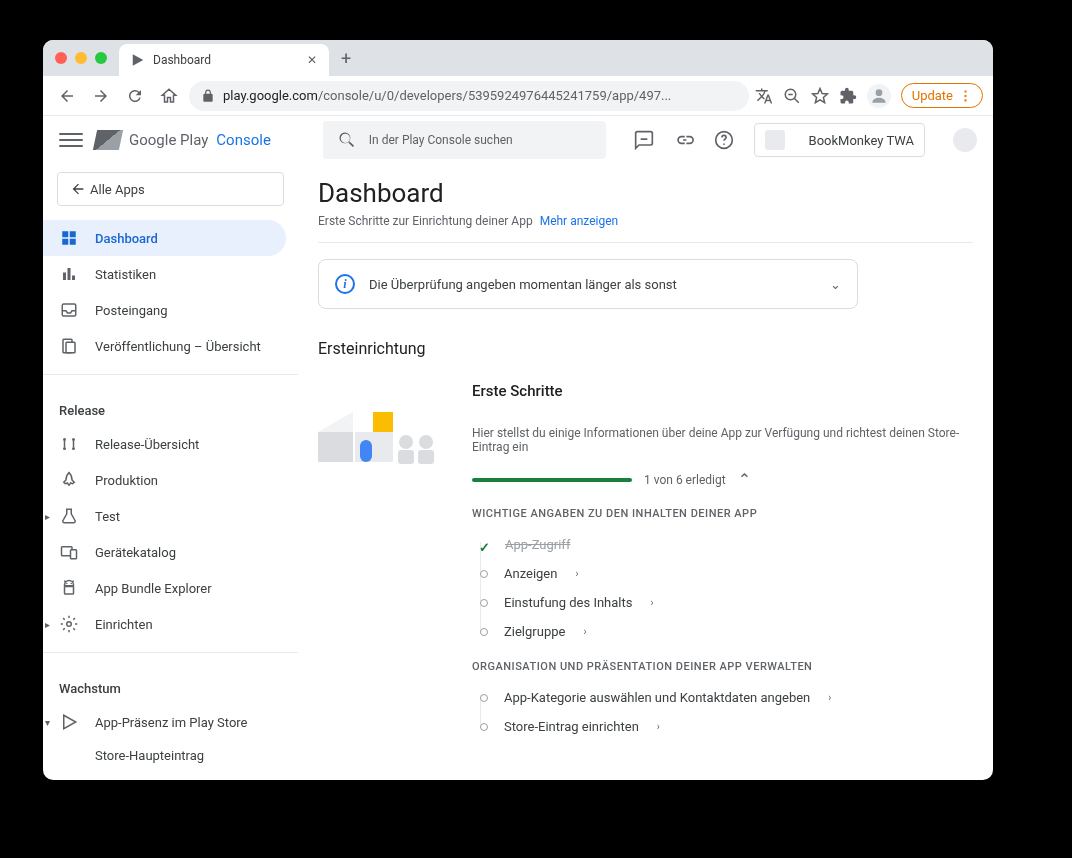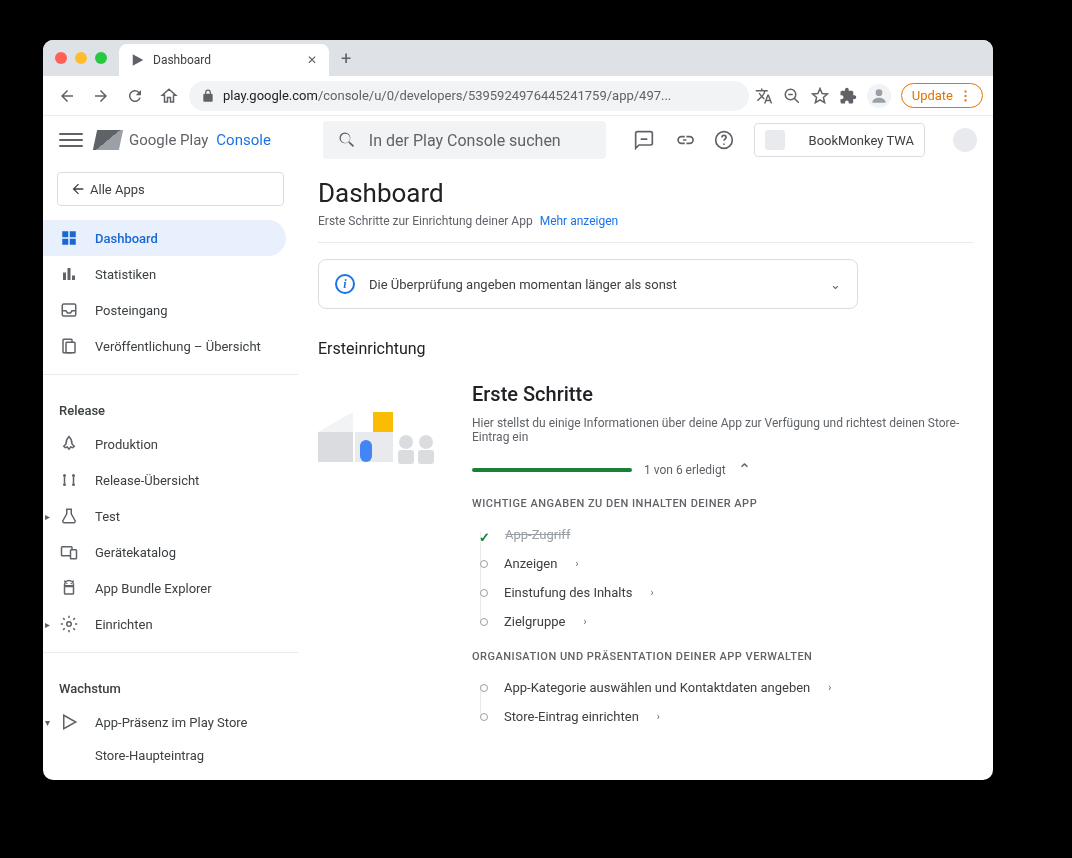--- a/index.html
+++ b/index.html
@@ -31,21 +31,21 @@
 .content { flex: 1; display: flex; overflow: hidden; }
 
 
 .appbar { height: 48px; display: flex; align-items: center; padding: 0 16px; gap: 12px; }
 .hamburger { width: 24px; height: 24px; display: flex; flex-direction: column; justify-content: center; gap: 4px; cursor: pointer; }
 .hamburger span { height: 2px; background: #5f6368; border-radius: 1px; }
 .brand { display: flex; align-items: center; gap: 8px; font-size: 15px; color: #5f6368; }
 .brand .console { color: #1a73e8; }
 .brandicon { width: 26px; height: 20px; background: linear-gradient(135deg, #5f6368 50%, #9aa0a6 50%); transform: skewX(-12deg); }
 
-.searchbox { flex: 1; max-width: 400px; background: #f1f3f4; border-radius: 4px; height: 38px; display: flex; align-items: center; padding: 0 14px; gap: 12px; color: #5f6368; font-size: 16px; margin-left: 40px; }
+.searchbox { flex: 1; max-width: 400px; background: #f1f3f4; border-radius: 4px; height: 38px; display: flex; align-items: center; padding: 0 14px; gap: 12px; color: #5f6368; font-size: 12px; margin-left: 40px; }
 .topicons { display: flex; gap: 20px; align-items: center; margin-left: 16px; color: #5f6368; }
 .topicons > * { cursor: pointer; }
 .appsel { border: 1px solid #dadce0; border-radius: 4px; padding: 6px 10px; font-size: 13px; color: #3c4043; display: flex; align-items: center; gap: 24px; cursor: pointer; }
 .appicon { width: 20px; height: 20px; background: #e8eaed; border-radius: 3px; }
 .profile { width: 24px; height: 24px; border-radius: 50%; background: #e8eaed; margin-left: 8px; }
 
 
 .sidebar { width: 255px; border-right: none; overflow-y: auto; padding-top: 8px; }
 .allapps { margin: 0 14px 14px; border: 1px solid #dadce0; border-radius: 4px; padding: 8px 12px; display: flex; align-items: center; gap: 4px; font-size: 13px; color: #3c4043; cursor: pointer; }
 
@@ -69,21 +69,21 @@
 .infobox { border: 1px solid #dadce0; border-radius: 8px; padding: 14px 16px; display: flex; align-items: center; gap: 14px; font-size: 13px; color: #3c4043; margin-bottom: 30px; max-width: 540px; }
 .infobox .chev { margin-left: auto; color: #5f6368; cursor: pointer; }
 .info-i { width: 20px; height: 20px; border: 2px solid #1a73e8; border-radius: 50%; color: #1a73e8; display: flex; align-items: center; justify-content: center; font-size: 12px; font-weight: bold; font-style: italic; font-family: serif; }
 
 h2 { font-size: 16px; font-weight: 400; color: #202124; margin-bottom: 24px; }
 
 .setup { display: flex; gap: 24px; }
 .illus { width: 130px; height: 100px; flex-shrink: 0; position: relative; }
 .illus-bg { position: absolute; inset: 0; }
 .setupbody { flex: 1; }
-h3 { font-size: 20px; font-weight: 500; color: #202124; margin-bottom: 10px; }
+h3 { font-size: 15px; font-weight: 500; color: #202124; margin-bottom: 26px; }
 .setupdesc { font-size: 12px; color: #5f6368; margin-bottom: 16px; }
 
 .progressrow { display: flex; align-items: center; gap: 12px; margin-bottom: 18px; }
 .progressbar { flex: 0 0 160px; height: 4px; background: #e8eaed; border-radius: 2px; overflow: hidden; }
 .progressfill { height: 100%; background: #188038; width: 100%; }
 .progresstext { font-size: 12px; color: #5f6368; }
 .progresschev { color: #5f6368; cursor: pointer; }
 
 .secthead { font-size: 11px; font-weight: 500; letter-spacing: 0.5px; color: #5f6368; margin: 14px 0 10px; text-transform: uppercase; }
 
@@ -261,37 +261,37 @@
           </div>
         <span>Veröffentlichung – Übersicht</span>
       </div>
 
       <div class="divider"></div>
       <div class="navheader">Release</div>
 
       <div class="navitem">
         <div class="navicon">
             <svg width="18" height="18" viewBox="0 0 24 24">
-              <path d="M12 2c3 3 4 7 4 10l3 3-2 2-3-1c-1 2-2 3-2 3s-1-1-2-3l-3 1-2-2 3-3c0-3 1-7 4-10z" fill="none" stroke="currentColor" stroke-width="2"></path>
-            </svg>
-          </div>
-        <span>Produktion</span>
-      </div>
-      <div class="navitem">
-        <div class="navicon">
-            <svg width="18" height="18" viewBox="0 0 24 24">
               <circle cx="6" cy="6" r="2"></circle>
               <circle cx="18" cy="6" r="2"></circle>
               <circle cx="6" cy="18" r="2"></circle>
               <circle cx="18" cy="18" r="2"></circle>
               <line x1="6" y1="8" x2="6" y2="16" stroke="currentColor" stroke-width="2"></line>
               <line x1="18" y1="8" x2="18" y2="16" stroke="currentColor" stroke-width="2"></line>
             </svg>
           </div>
         <span>Release-Übersicht</span>
+      </div>
+      <div class="navitem">
+        <div class="navicon">
+            <svg width="18" height="18" viewBox="0 0 24 24">
+              <path d="M12 2c3 3 4 7 4 10l3 3-2 2-3-1c-1 2-2 3-2 3s-1-1-2-3l-3 1-2-2 3-3c0-3 1-7 4-10z" fill="none" stroke="currentColor" stroke-width="2"></path>
+            </svg>
+          </div>
+        <span>Produktion</span>
       </div>
       <div class="navitem">
         <span class="expand">▸</span>
         <div class="navicon">
             <svg width="18" height="18" viewBox="0 0 24 24">
               <path d="M9 3v6l-5 9a2 2 0 0 0 2 3h12a2 2 0 0 0 2-3l-5-9V3" fill="none" stroke="currentColor" stroke-width="2"></path>
               <line x1="8" y1="3" x2="16" y2="3" stroke="currentColor" stroke-width="2"></line>
             </svg>
           </div>
         <span>Test</span>

